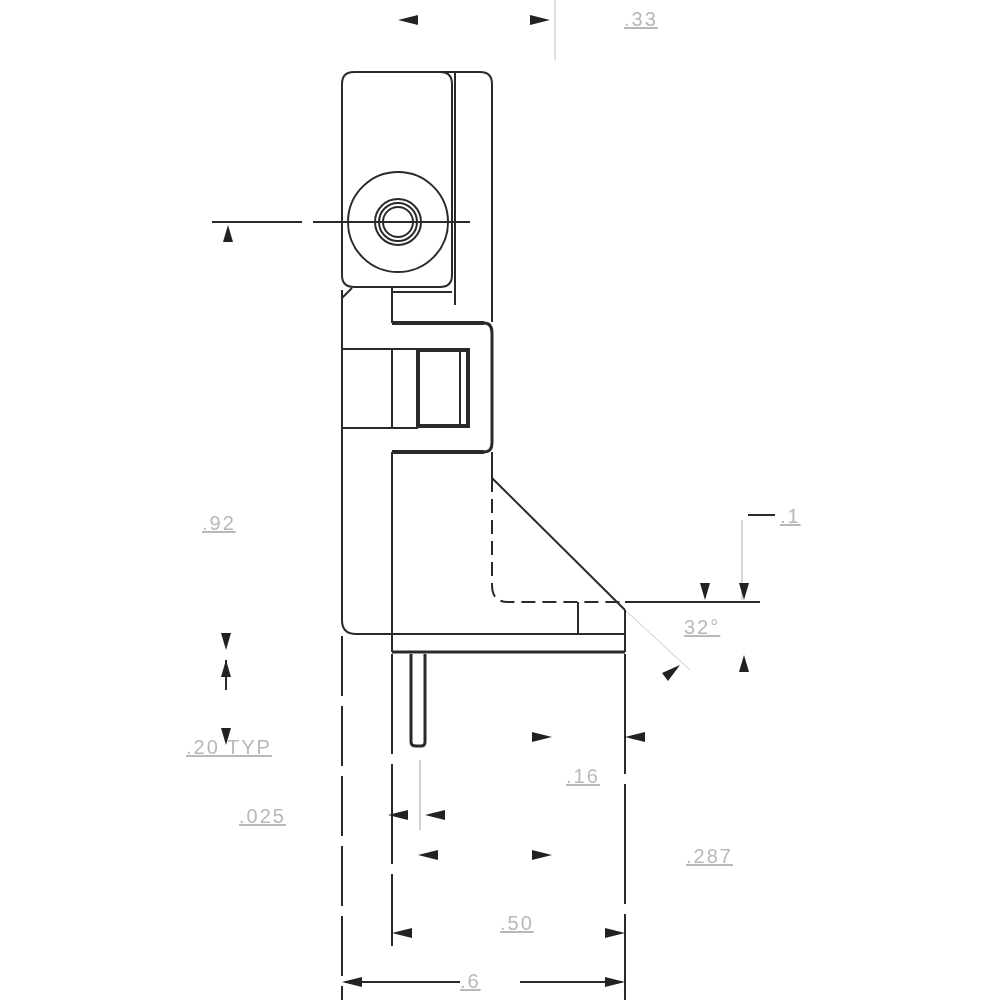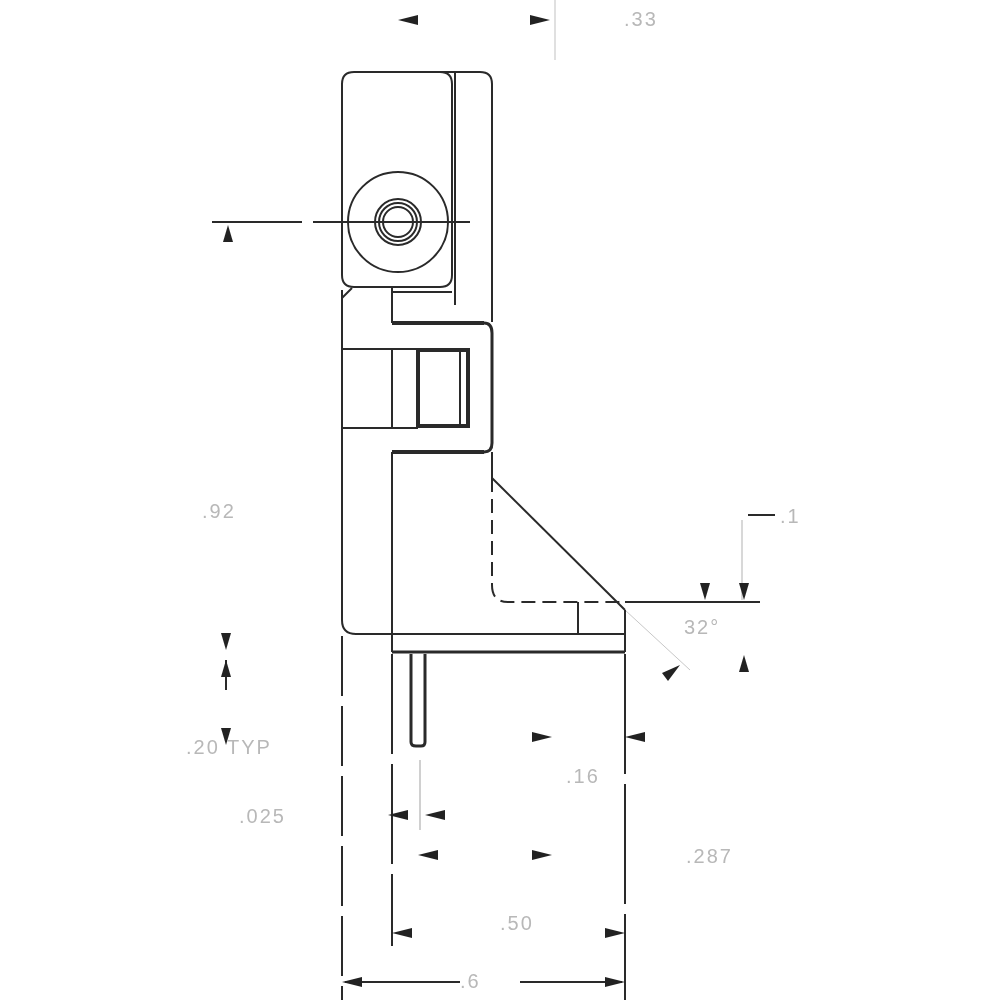--- a/index.html
+++ b/index.html
@@ -5,20 +5,21 @@
     html, body { margin: 0; padding: 0; background: #ffffff; }
     body { width: 1000px; height: 1000px; overflow: hidden; position: relative; }
     #drawing { position: absolute; left: 0; top: 0; width: 1000px; height: 1000px; }
     .dim-label {
       position: absolute;
       font-family: "Liberation Sans", sans-serif;
       font-size: 20px;
       color: #b8b8b8;
       letter-spacing: 2px;
       white-space: nowrap;
+      text-decoration: underline;
     }
   </style>
 </head>
 <body>
 
 <svg id="drawing" viewBox="0 0 1000 1000" xmlns="http://www.w3.org/2000/svg">
   <g stroke="#2a2a2a" fill="none" stroke-width="2">
 
     <path d="M354 72 L480 72 Q492 72 492 84 L492 322"></path>
     <path d="M354 72 Q342 72 342 84 L342 275 Q342 287 354 287 L440 287 Q452 287 452 275 L452 84 Q452 72 440 72"></path>
@@ -90,21 +91,21 @@
     <polygon points="418,855 438,850 438,860"></polygon>
     <polygon points="552,855 532,850 532,860"></polygon>
     <polygon points="392,933 412,928 412,938"></polygon>
     <polygon points="625,933 605,928 605,938"></polygon>
     <polygon points="342,982 362,977 362,987"></polygon>
     <polygon points="625,982 605,977 605,987"></polygon>
   </g>
 </svg>
 
 <span class="dim-label" style="left:624px; top:8px;">.33</span>
-<span class="dim-label" style="left:202px; top:500px;">.92</span>
+<span class="dim-label" style="left:202px; top:512px;">.92</span>
 <span class="dim-label" style="left:186px; top:736px;text-align:center;">.20 TYP</span>
 <span class="dim-label" style="left:566px; top:726px;margin-top:39px;">.16</span>
 <span class="dim-label" style="left:239px; top:805px;">.025</span>
 <span class="dim-label" style="left:686px; top:845px;">.287</span>
 <span class="dim-label" style="left:500px; top:912px;">.50</span>
 <span class="dim-label" style="left:460px; top:970px;">.6</span>
 <span class="dim-label" style="left:684px; top:616px;">32°</span>
 <span class="dim-label" style="left:780px; top:505px;">.1</span>
 
 </body></html>

